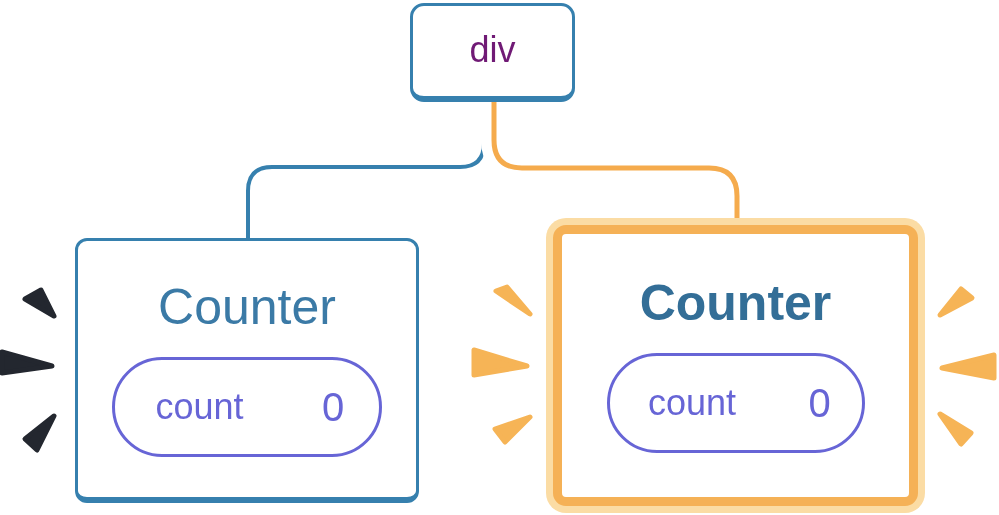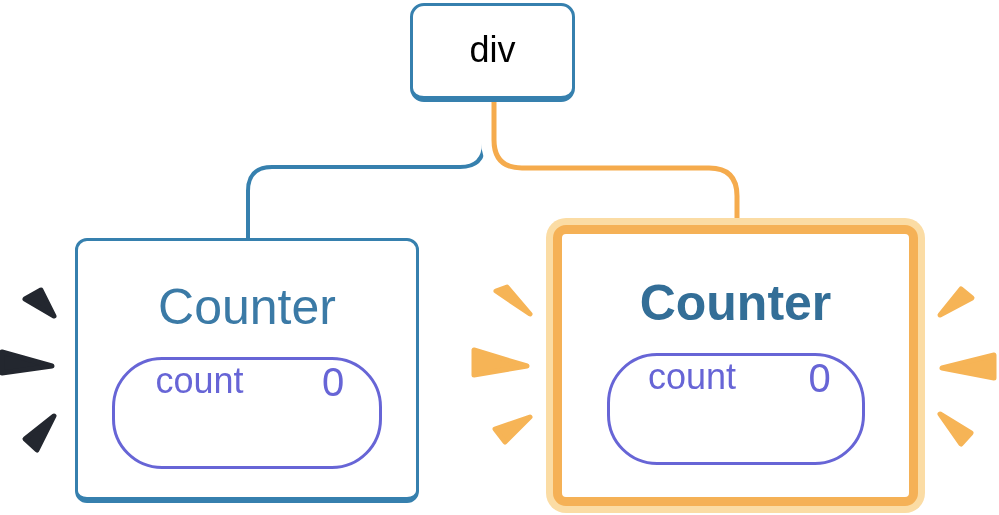--- a/index.html
+++ b/index.html
@@ -14,21 +14,21 @@
     position:absolute;left:0;top:0;width:999px;height:515px;z-index:1;
   }
   .node{
     position:absolute;z-index:2;box-sizing:border-box;
     background:#ffffff;
     display:flex;align-items:center;justify-content:center;
   }
   .node-div{
     left:410px;top:3px;width:165px;height:99px;
     border:3px solid #3680AE;border-bottom-width:6px;border-radius:14px;
-    font-size:36px;color:#000000;padding-bottom:2px;
+    font-size:36px;color:#701a75;padding-bottom:2px;
   }
   .card{
     position:absolute;z-index:2;box-sizing:border-box;background:#ffffff;
     display:block;text-align:center;
   }
   .card-left{
     left:75px;top:238px;width:344px;height:265px;
     border:3px solid #3680AE;border-bottom-width:6px;border-radius:12px;
     padding-top:47px;
   }
@@ -37,23 +37,23 @@
     border:9px solid #F5B156;border-radius:13px;
     box-shadow:0 0 0 7px #FBDCA4;
     padding-top:50px;
   }
   .card-title{
     font-size:50px;line-height:38px;height:38px;margin:0 0 31px 0;
   }
   .card-left .card-title{color:#3B7AA6;font-weight:400;}
   .card-right .card-title{color:#336E97;font-weight:700;}
   .pill{
-    box-sizing:border-box;height:112px;margin:0 auto;
+    box-sizing:border-box;height:100px;margin:0 auto;
     border:3px solid #6765D6;border-radius:50px;
-    display:flex;align-items:flex-start;overflow:hidden;
+    display:flex;align-items:center;overflow:hidden;
   }
   .card-left .pill{width:270px;}
   .card-right .pill{width:258px;}
   .pill-key{
     display:flex;align-items:center;justify-content:center;
     font-size:36px;color:#6765D6;
   }
   .card-left .pill-key{width:169px;}
   .card-right .pill-key{width:165px;}
   .pill-sep{width:3px;background:#6765D6;}

